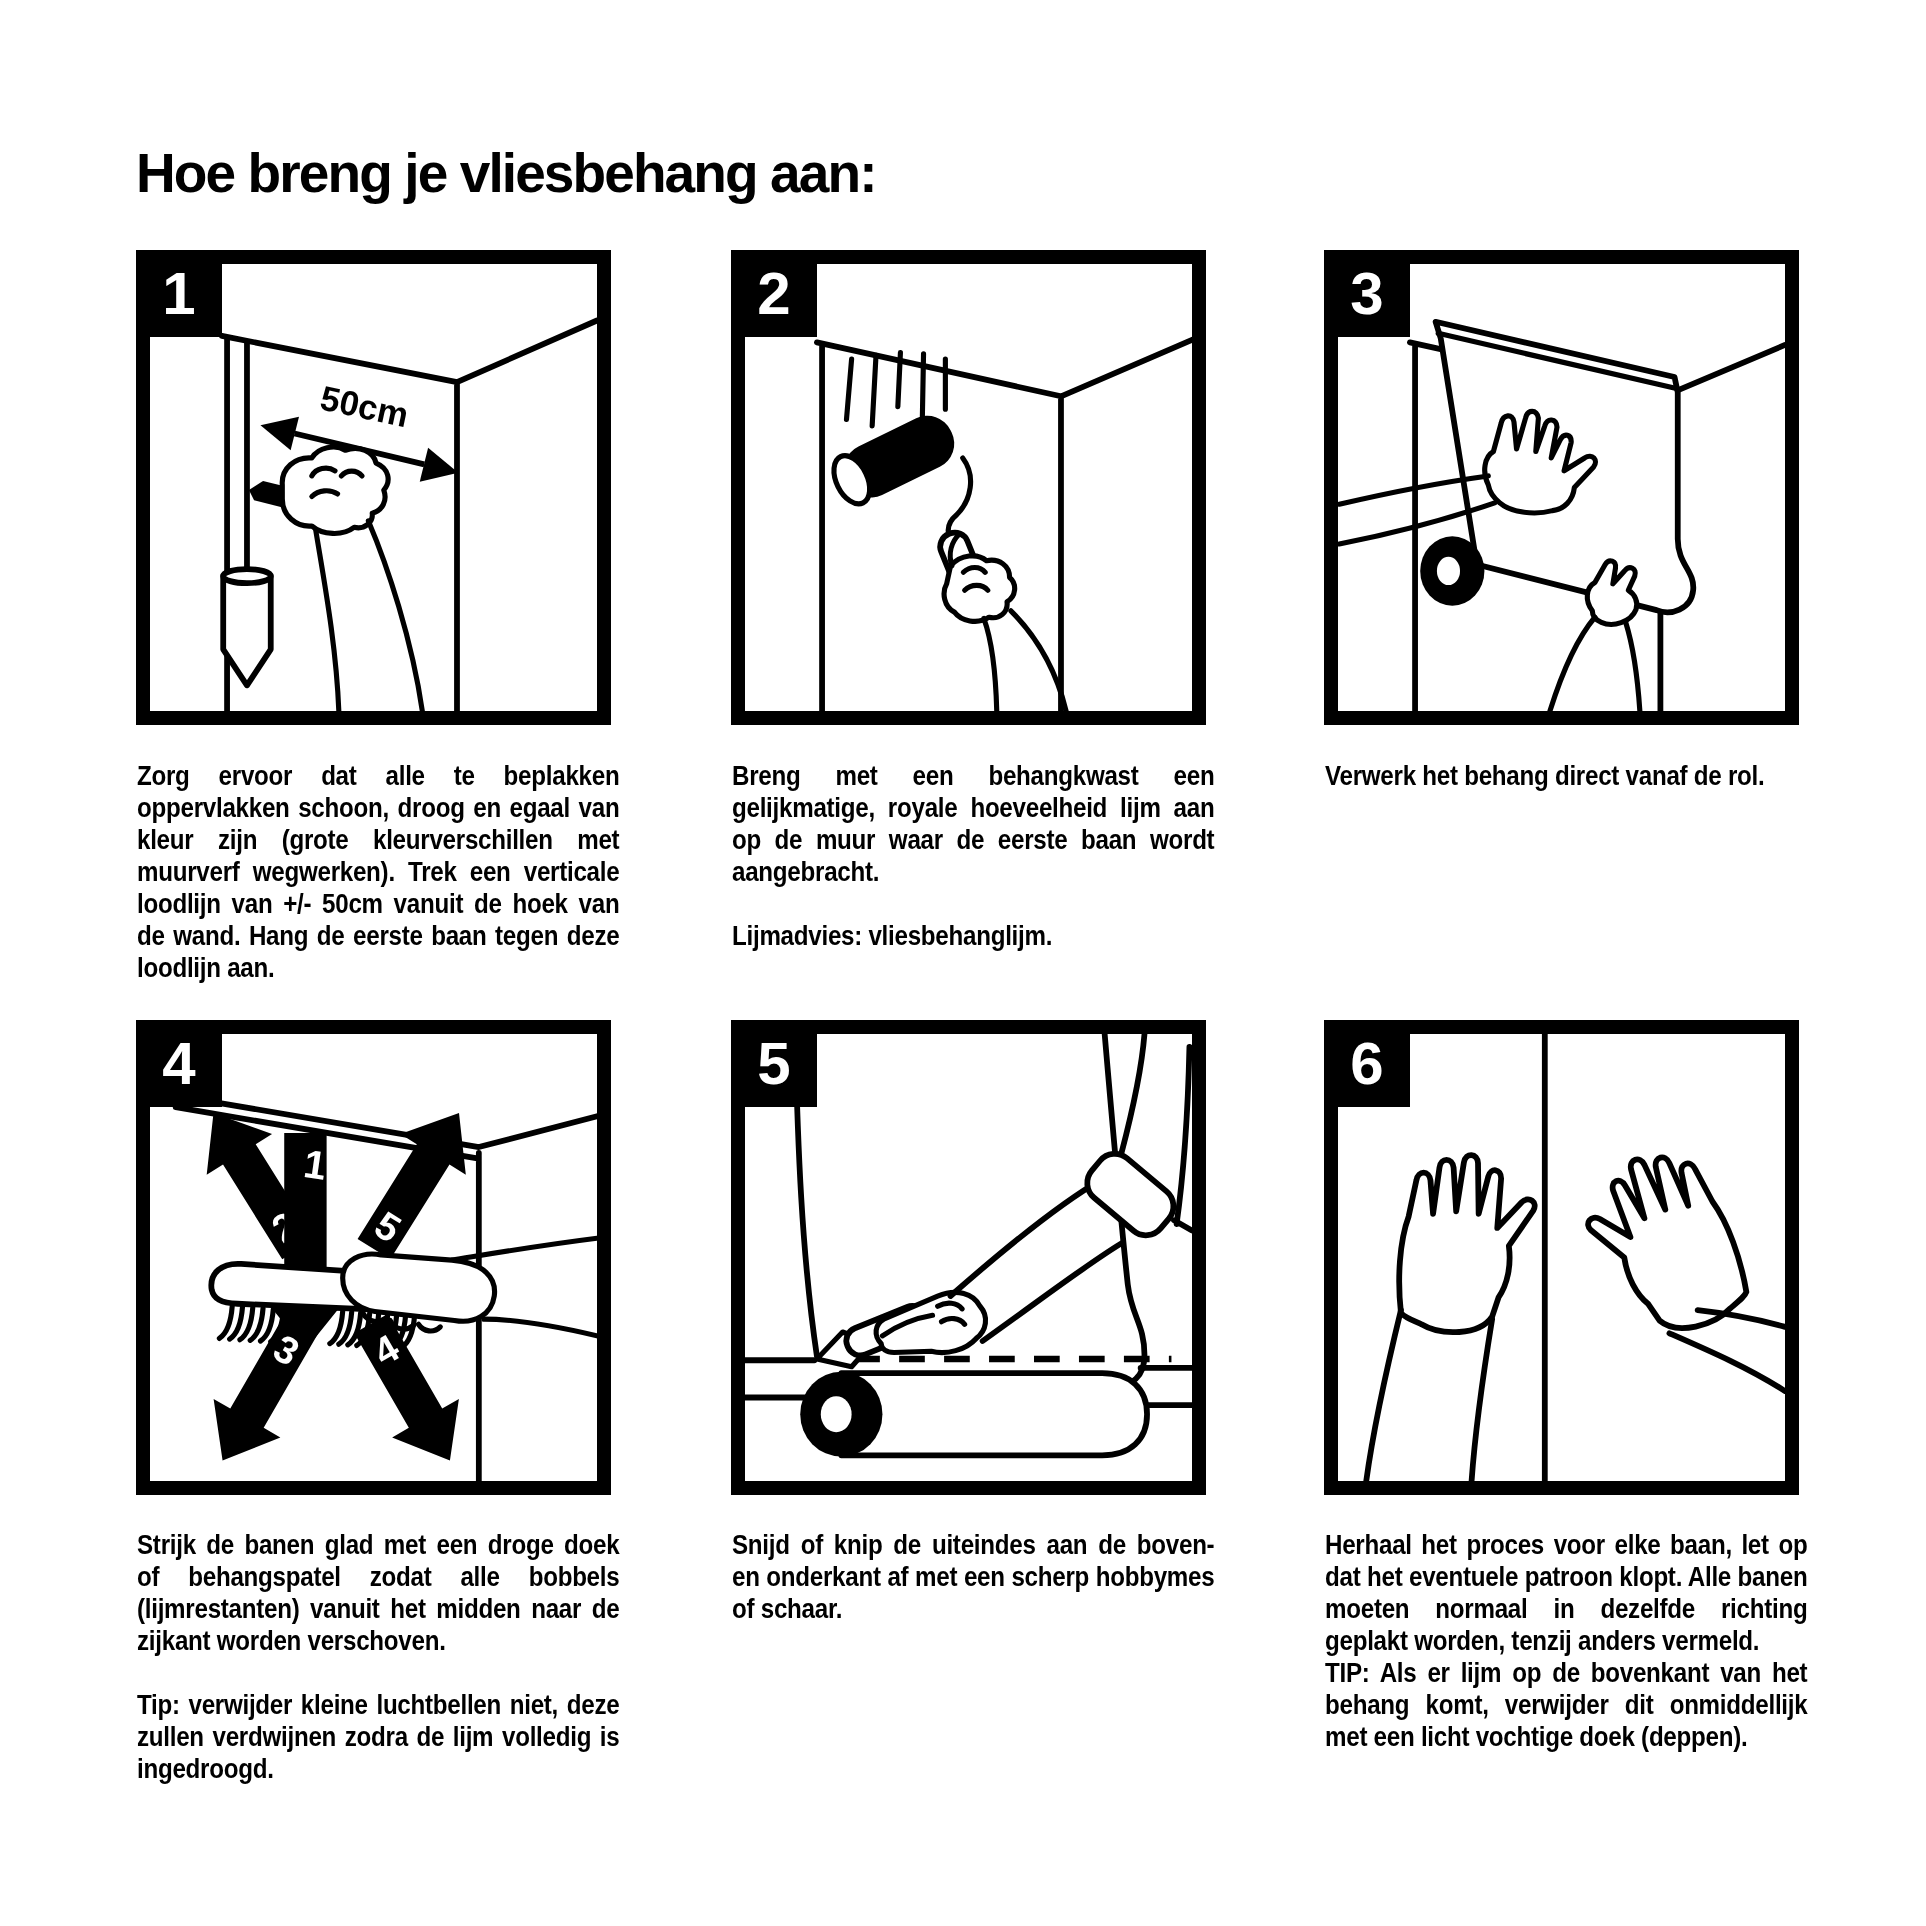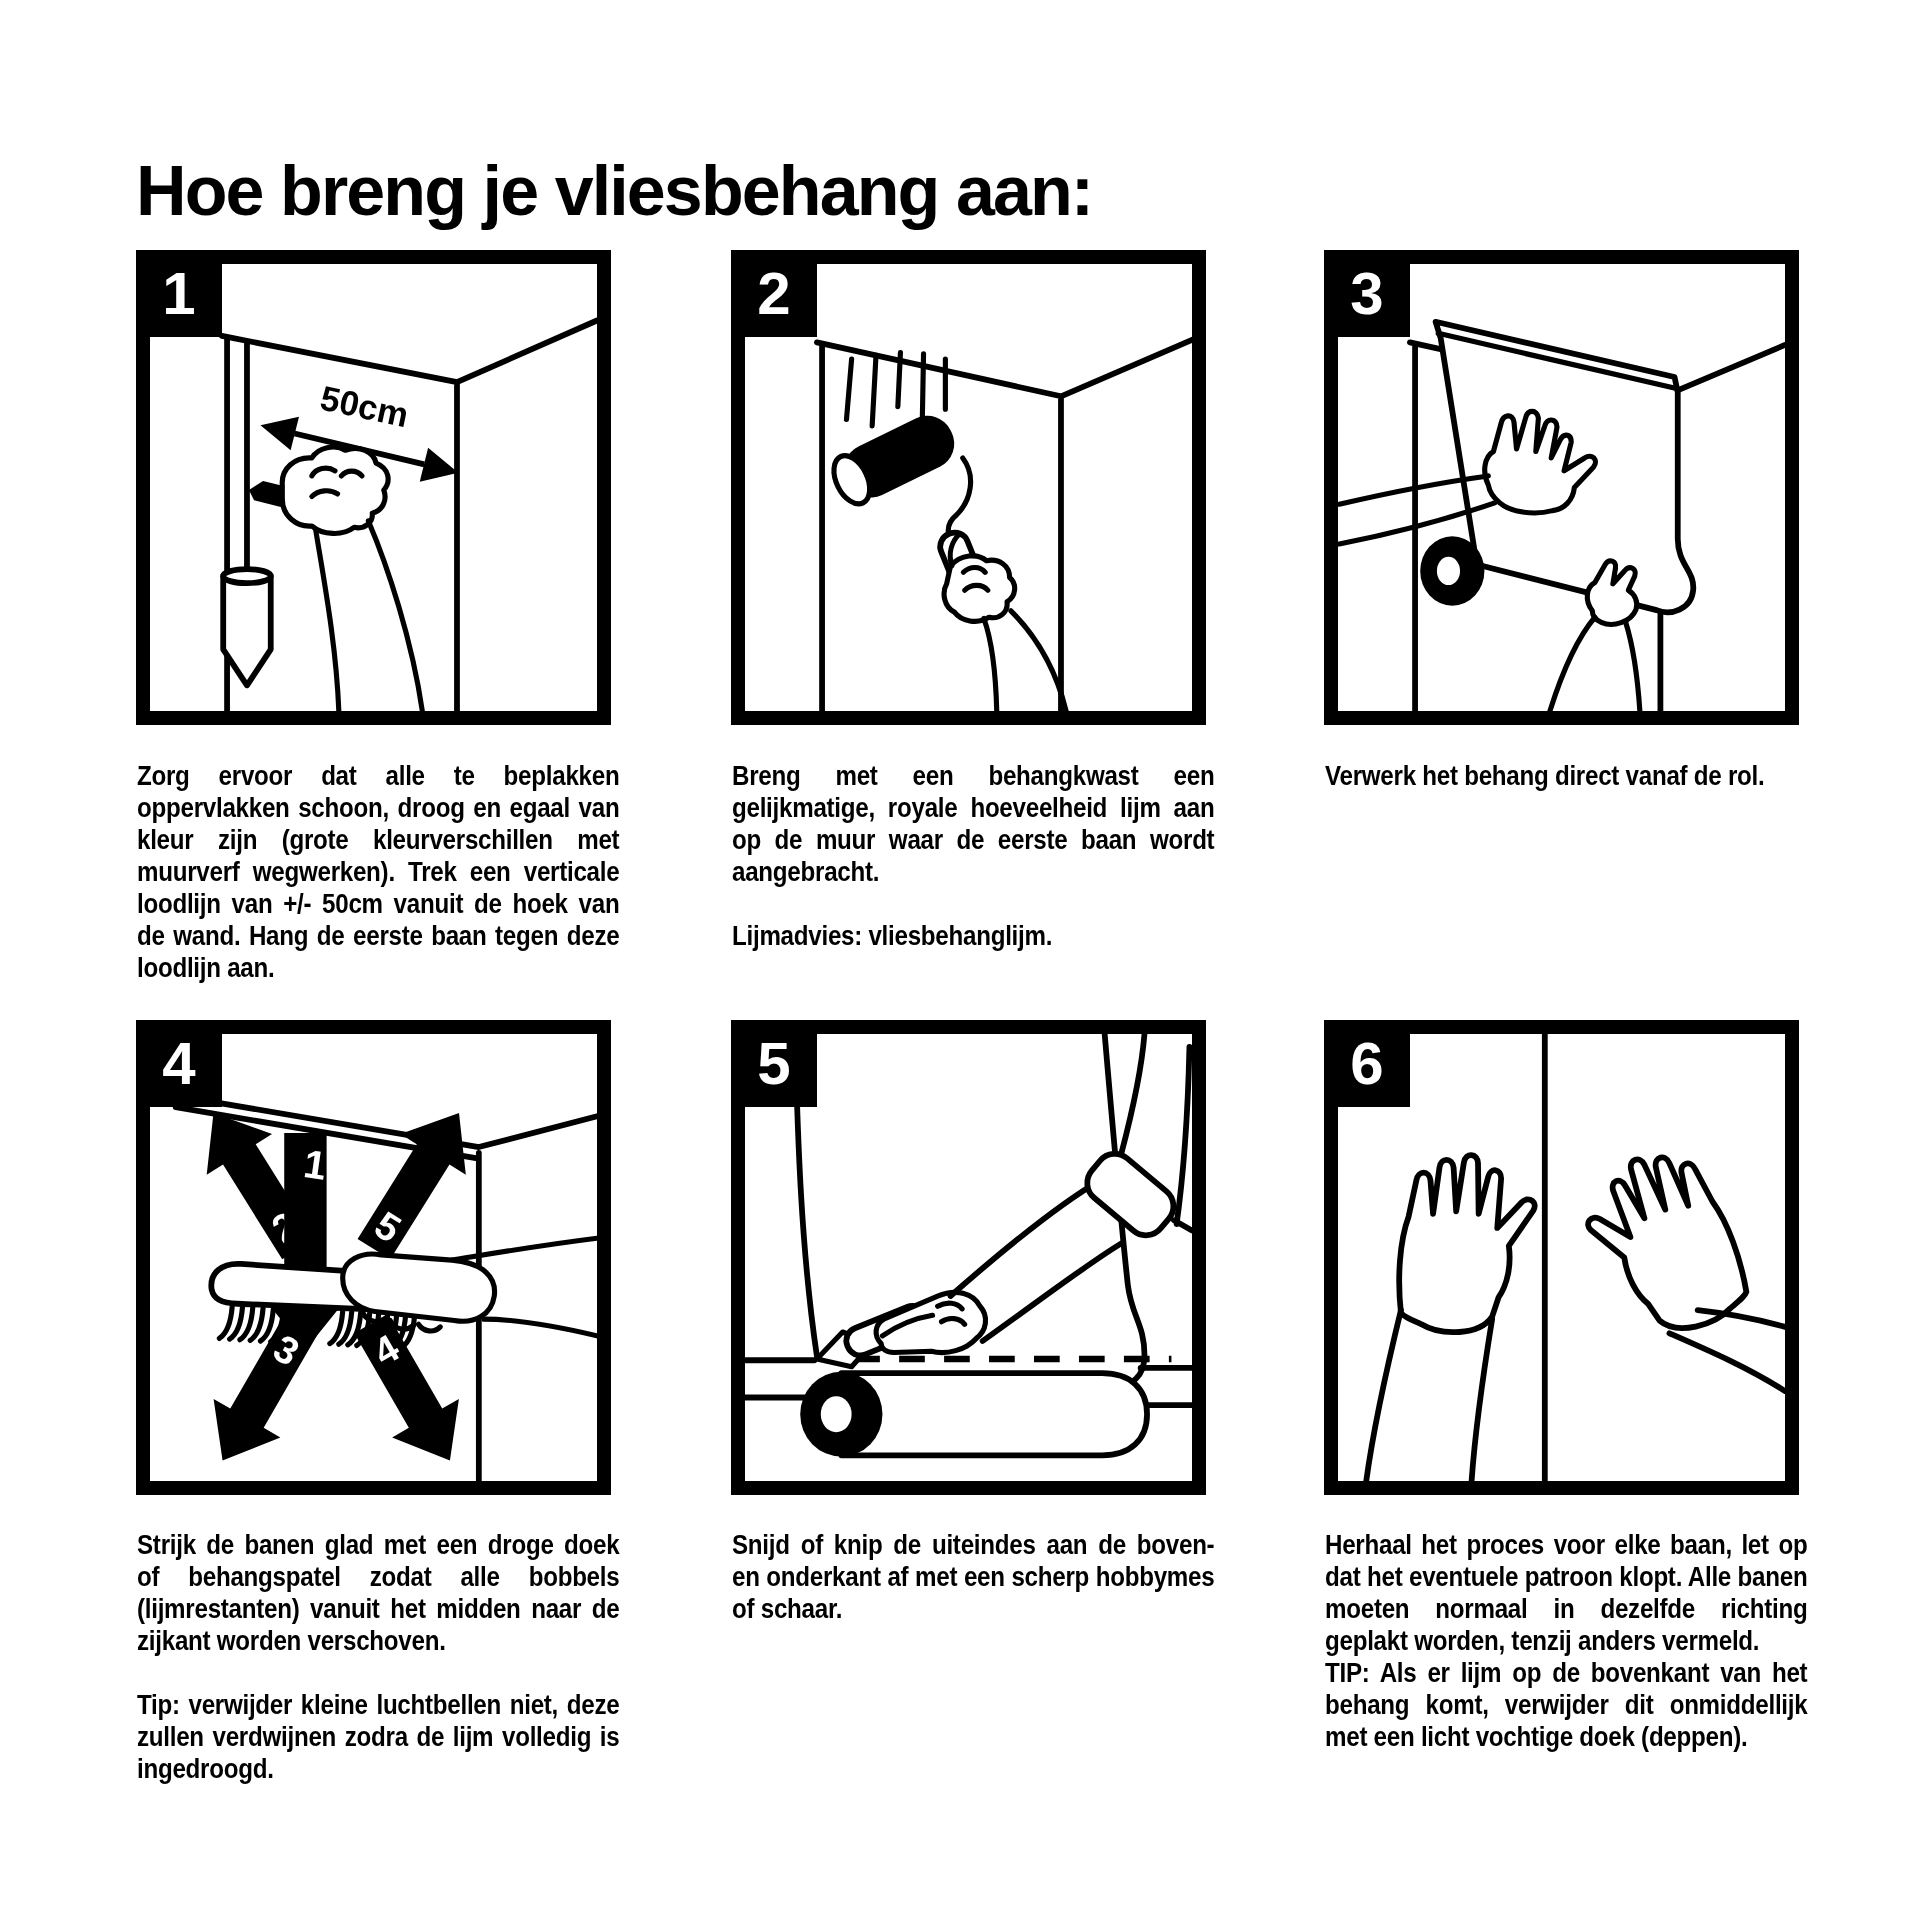--- a/index.html
+++ b/index.html
@@ -1,18 +1,18 @@
 <!DOCTYPE html>
 <html style="font-size:10.3px"><head>
 <meta charset="utf-8">
 <style>
   html,body{margin:0;padding:0;background:#fff;}
   #canvas{position:relative;width:1926px;height:1926px;background:#ffffff;
           font-family:"Liberation Sans",sans-serif;color:#000;overflow:hidden;}
-  .page-title{position:absolute;left:136px;top:109px;font-size:70px;font-weight:700;
+  .page-title{position:absolute;left:136px;top:109px;font-size:55px;font-weight:700;
               letter-spacing:-1.9px;line-height:1;white-space:nowrap;}
   .panel{position:absolute;width:475px;height:475px;border:14px solid #000;
          box-sizing:border-box;background:#fff;}
   .panel svg{display:block;}
   .tab{position:absolute;left:-14px;top:-14px;width:86px;height:87px;background:#000;
        color:#fff;display:flex;align-items:center;justify-content:center;
        font-size:60px;font-weight:700;z-index:4;}
   .p-c1{left:136px;} .p-c2{left:731px;} .p-c3{left:1324px;}
   .p-r1{top:250px;}  .p-r2{top:1020px;}
   .caption{position:absolute;width:539px;transform:scaleX(0.895);transform-origin:0 0;

